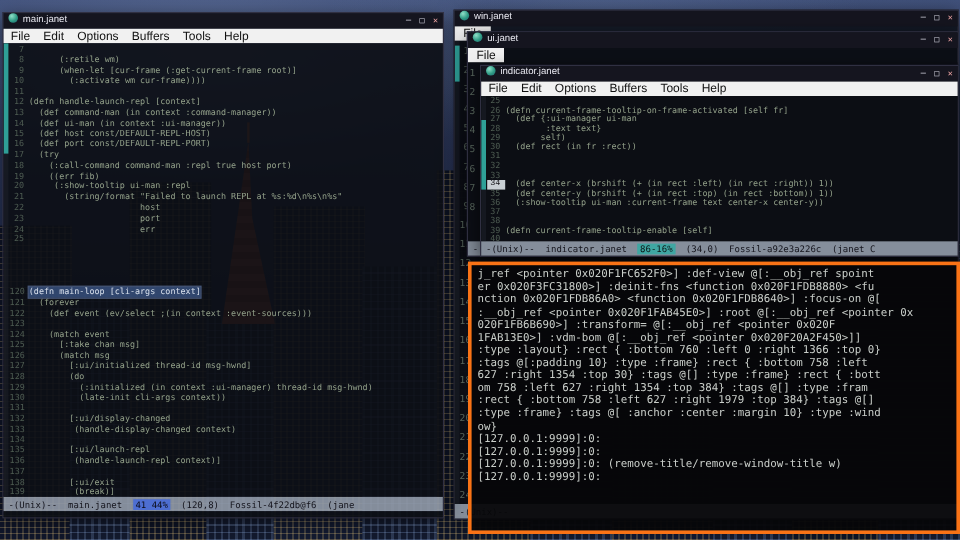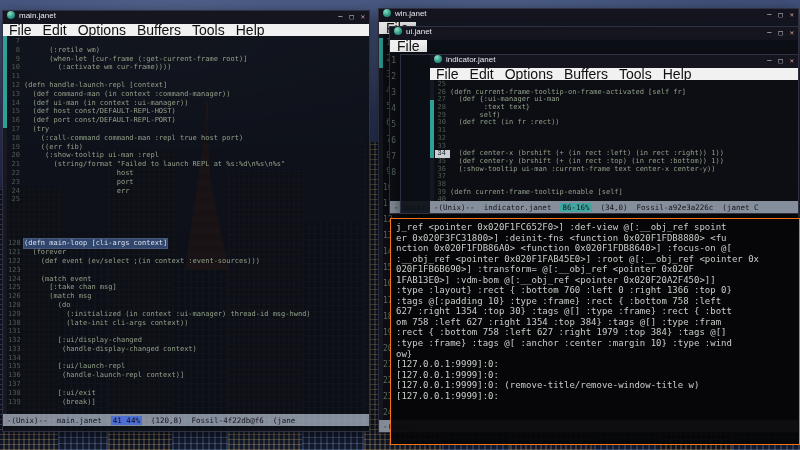--- a/index.html
+++ b/index.html
@@ -38,21 +38,21 @@
   
   .window{position:absolute;display:flex;flex-direction:column;border:1px solid #303042;
     box-shadow:0 4px 14px rgba(0,0,0,.55);background:rgba(12,15,22,.55);}
   .titlebar{height:13px;flex:none;background:#15151f;display:flex;gap:4px;padding:0 4px;}
   .titlebar .title{font-family:"Liberation Sans",sans-serif;font-size:8px;color:#e8e8f0;white-space:nowrap;}
   .appicon{width:8px;height:8px;border-radius:50%;flex:none;
     background:radial-gradient(circle at 35% 30%,#8fe0c8,#2f9b85 55%,#20606e);}
   .controls{margin-left:auto;display:flex;gap:7px;align-items:center;color:#cfcfda;font-size:7px;line-height:1;}
   .controls .close{color:#e8a0a0;}
   .menubar{height:12px;flex:none;display:flex;align-items:center;gap:11px;padding:0 6px;
-    background:#f1f1f1;font-family:"Liberation Sans",sans-serif;font-size:14px;color:#101010;}
+    background:#f1f1f1;font-family:"Liberation Sans",sans-serif;font-size:10px;color:#101010;}
   .menubar.bare{background:transparent;padding:0;gap:0;}
   .menubar.bare .mi{background:#f1f1f1;height:12px;display:flex;align-items:center;padding:0 7px;}
   .ebody{flex:1;overflow:hidden;position:relative;background:rgba(12,15,21,.82);}
   .lines{position:absolute;inset:1px 0 0 0;}
   .cl{display:flex;height:8.8px;line-height:8.8px;font-size:7px;white-space:pre;}
   .cl .ln{flex:none;width:16px;text-align:right;padding-right:4px;color:#4e5c52;}
   .cl .ct{color:#92a089;}
   .ct.hlc{background:rgba(74,106,168,.6);color:#d8e0ec;outline:1px solid rgba(130,160,220,.5);}
   .ln.curln{background:#c9cfd4;color:#15151a;font-family:Liberation Mono, monospace;}
   .statusbar{height:12px;flex:none;display:flex;align-items:center;gap:9px;padding:0 4px;
@@ -72,28 +72,28 @@
   .w-win{left:378px;top:8px;width:421px;height:425px;z-index:10;background:rgba(12,15,22,.86);}
   .w-win .cl{height:16.1px;line-height:16.1px;font-size:8px;}
   .w-win .cl .ln{width:12px;color:#5a685e;}
   .w-win .sbar .thumb{top:4px;height:30px;}
   .w-win .lines{left:4px;}
 
   .w-ui{left:389px;top:26px;width:410px;height:188px;z-index:20;background:rgba(12,15,22,.9);}
   .w-ui .cl{height:16px;line-height:16px;font-size:8px;}
   .w-ui .cl .ln{width:10px;color:#5a685e;}
 
-  .w-ind{left:400px;top:54px;width:399px;height:160px;z-index:30;background:rgba(12,15,22,.92);padding-left:29px;}
+  .w-ind{left:400px;top:54px;width:399px;height:160px;z-index:30;background:rgba(12,15,22,.92);}
   .w-ind .cl{height:7.7px;line-height:7.7px;font-size:7px;}
   .w-ind .cl .ln{width:15px;}
   .w-ind .sbar .thumb{top:20px;height:58px;}
   .w-ind .lines{left:5px;}
 
   .terminal{position:absolute;left:390px;top:218px;width:410px;height:227px;z-index:40;
-    background:rgba(6,6,9,.94);border:1px solid #f97316;padding:3px 0 0 5px;overflow:hidden;}
+    background:rgba(6,6,9,.94);border:3px solid #f97316;padding:3px 0 0 5px;overflow:hidden;}
   .tline{font-size:9px;line-height:10.55px;color:#c9cec9;white-space:pre;}
 </style>
 </head>
 <body>
 
 <div class="desktop">
 
   <div class="sky"></div>
   <div class="bld b1 ly"></div>
   <div class="bld b2 lb"></div>
@@ -501,20 +501,24 @@
           <div class="cl">
             <span class="ln">125</span>
             <span class="ct">      [:take chan msg]</span>
           </div>
 
           <div class="cl">
             <span class="ln">126</span>
             <span class="ct">      (match msg</span>
           </div>
 
+          <div class="cl">
+            <span class="ln">127</span>
+            <span class="ct">        [:ui/initialized thread-id msg-hwnd]</span>
+          </div>
 
           <div class="cl">
             <span class="ln">128</span>
             <span class="ct">        (do</span>
           </div>
 
           <div class="cl">
             <span class="ln">129</span>
             <span class="ct">          (:initialized (in context :ui-manager) thread-id msg-hwnd)</span>
           </div>

